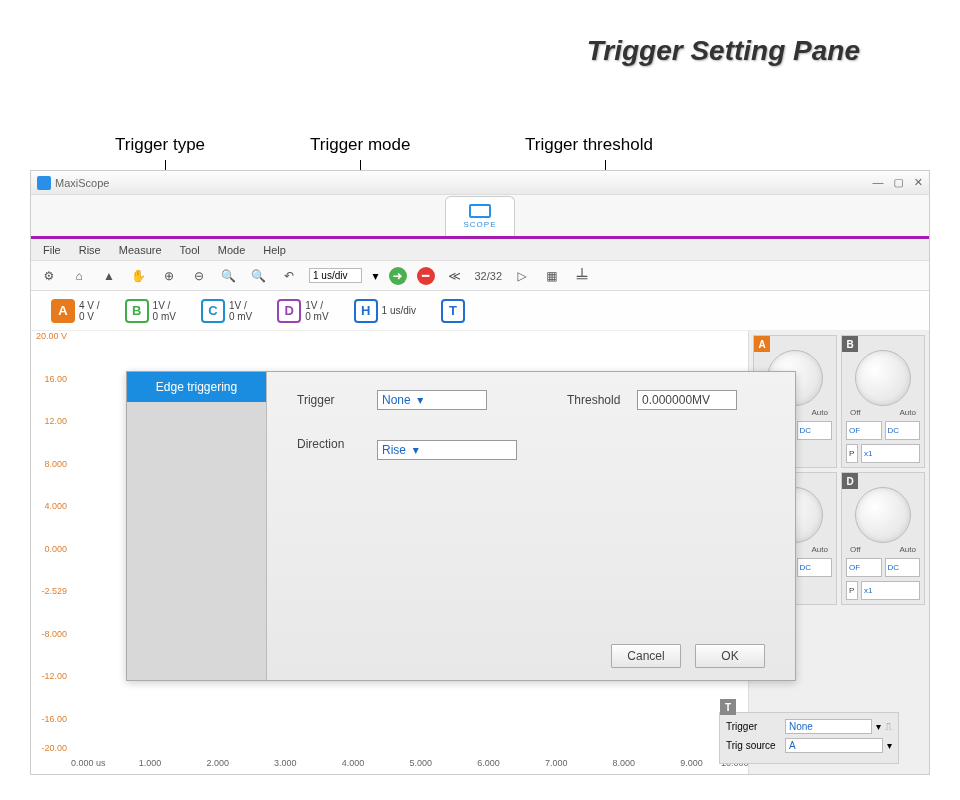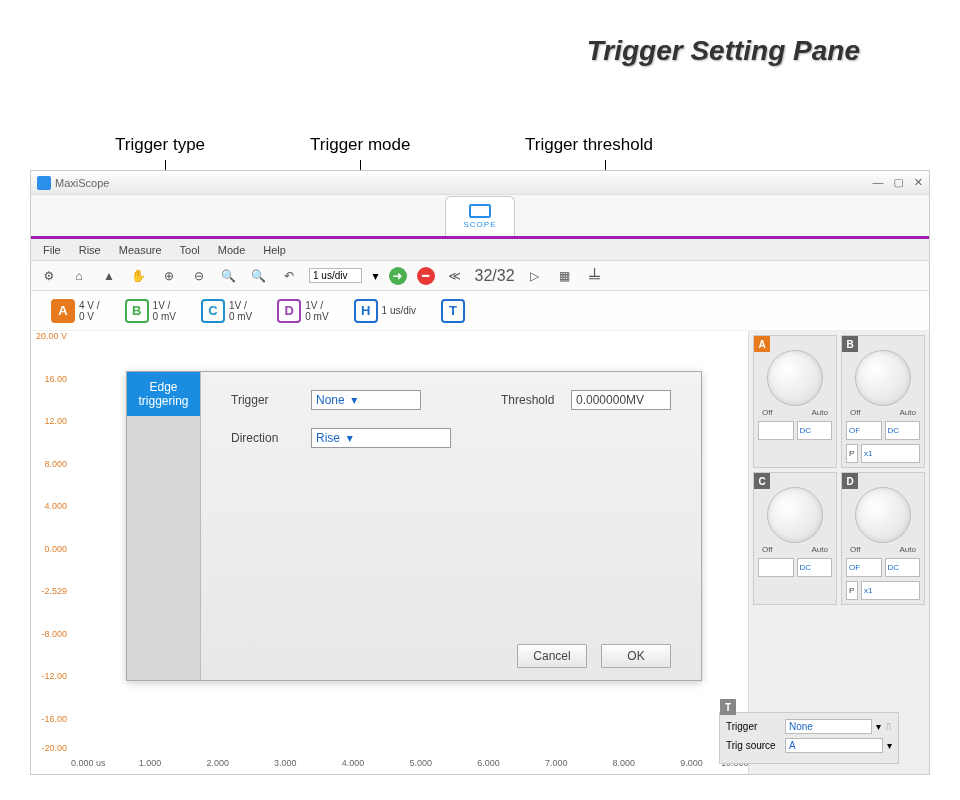--- a/index.html
+++ b/index.html
@@ -67,21 +67,21 @@
   .scope-icon { width:22px; height:14px; border:2px solid #2a8fe9; border-radius:2px; }
   .scope-text { font-size:8px; color:#2a8fe9; letter-spacing:1px; }
 
   .menu-row { height:22px; display:flex; gap:18px; align-items:center; padding:0 12px; background:#efefef; border-bottom:1px solid #ddd; font-size:11px; color:#444;}
   .toolbar { height:30px; display:flex; align-items:center; gap:10px; padding:0 8px; background:#fafafa; border-bottom:1px solid #ddd; }
   .tool-btn { width:20px; height:20px; display:flex; align-items:center; justify-content:center; color:#555; cursor:pointer;}
   .tool-select { font-size:10px; border:1px solid #bbb; padding:1px 14px 1px 3px; background:#fff; }
   .tool-go { width:18px; height:18px; border-radius:50%; display:flex; align-items:center; justify-content:center; color:#fff; font-size:12px; }
   .go-green { background:#4caf50; }
   .go-red { background:#e53935; }
-  .pager { font-size:16px; color:#555; }
+  .pager { font-size:11px; color:#555; }
 
   .channel-row { height:40px; display:flex; align-items:center; gap:25px; padding:0 20px; background:#fefefe; border-bottom:1px solid #eee;}
   .ch-badge { width:24px; height:24px; border-radius:4px; display:flex; align-items:center; justify-content:center; font-weight:bold; font-size:13px; }
   .ch-item { display:flex; align-items:center; gap:4px; }
   .ch-text { font-size:10px; line-height:1.1; color:#444; }
   .ch-border { border:2px solid; background:#fff; }
 
   .main-area { position:relative; height: calc(100% - 24px - 44px - 22px - 30px - 40px); display:flex; }
   .graph-area { position:relative; flex:1; background:#fff; border-right:1px solid #ddd; }
   .yaxis { position:absolute; left:0; top:0; bottom:18px; width:40px; font-size:9px; color:#e08030; }
@@ -100,21 +100,21 @@
   .trig-panel-lower { position:absolute; bottom:10px; right:30px; width:180px; background:#e9e9e9; border:1px solid #ccc; padding:6px; font-size:10px; }
   .trig-panel-lower .row { display:flex; align-items:center; margin-bottom:4px; gap:4px;}
   .trig-panel-lower .lbl { width:55px; }
   .trig-panel-lower .sel { flex:1; border:1px solid #bbb; background:#fff; padding:1px 3px; color:#1a67c7; font-size:10px;}
   .trig-corner { position:absolute; top:-14px; left:0; width:16px; height:16px; background:#888; color:#fff; font-weight:bold; font-size:10px; display:flex; align-items:center; justify-content:center;}
 
   
   .modal {
     position:absolute;
     left:95px; top:200px;
-    width:576px; height:310px;
+    width:670px; height:310px;
     background: linear-gradient(#f2f2f2,#e8e8e8);
     border:1px solid #aaa;
     box-shadow: 0 2px 8px rgba(0,0,0,0.2);
     display:flex;
   }
   .modal-side { width:140px; background:#d8d8d8; border-right:1px solid #bbb; }
   .modal-tab { background:#1a8de0; color:#fff; padding:8px; font-size:12px; text-align:center; }
   .modal-body { flex:1; padding:18px 30px; position:relative; }
   .form-row { display:flex; align-items:center; margin-bottom:18px; }
   .form-label { width:80px; font-size:12px; color:#444; }
@@ -331,21 +331,21 @@
     </div>
     <div class="modal-body">
       <div class="form-row">
         <span class="form-label">Trigger</span>
         <span class="form-select"><span>None</span> &nbsp;▾</span>
         <span class="form-label thresh-label">Threshold</span>
         <span class="form-input">0.000000MV</span>
       </div>
       <div class="form-row">
         <span class="form-label">Direction</span>
-        <span class="form-select" style="width:140px;"><span>Rise</span> &nbsp;▾</span>
+        <span class="form-select" style="width:140px;margin-top:12px;"><span>Rise</span> &nbsp;▾</span>
       </div>
       <div class="modal-buttons">
         <div class="modal-btn">Cancel</div>
         <div class="modal-btn">OK</div>
       </div>
     </div>
   </div>
 
 </div>
 

